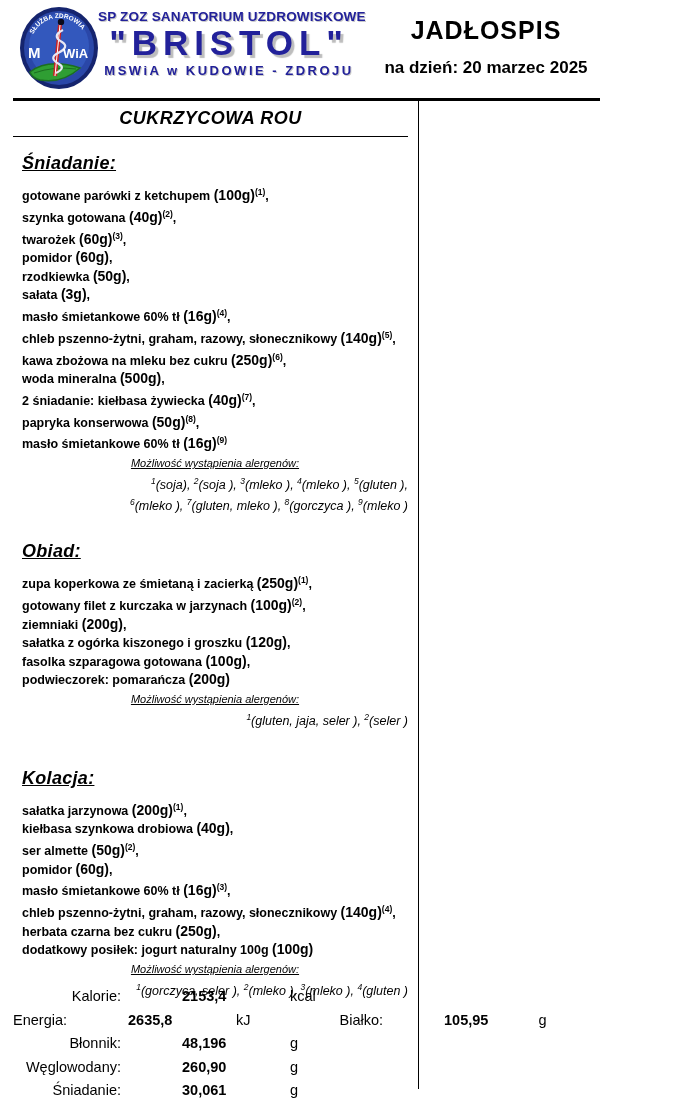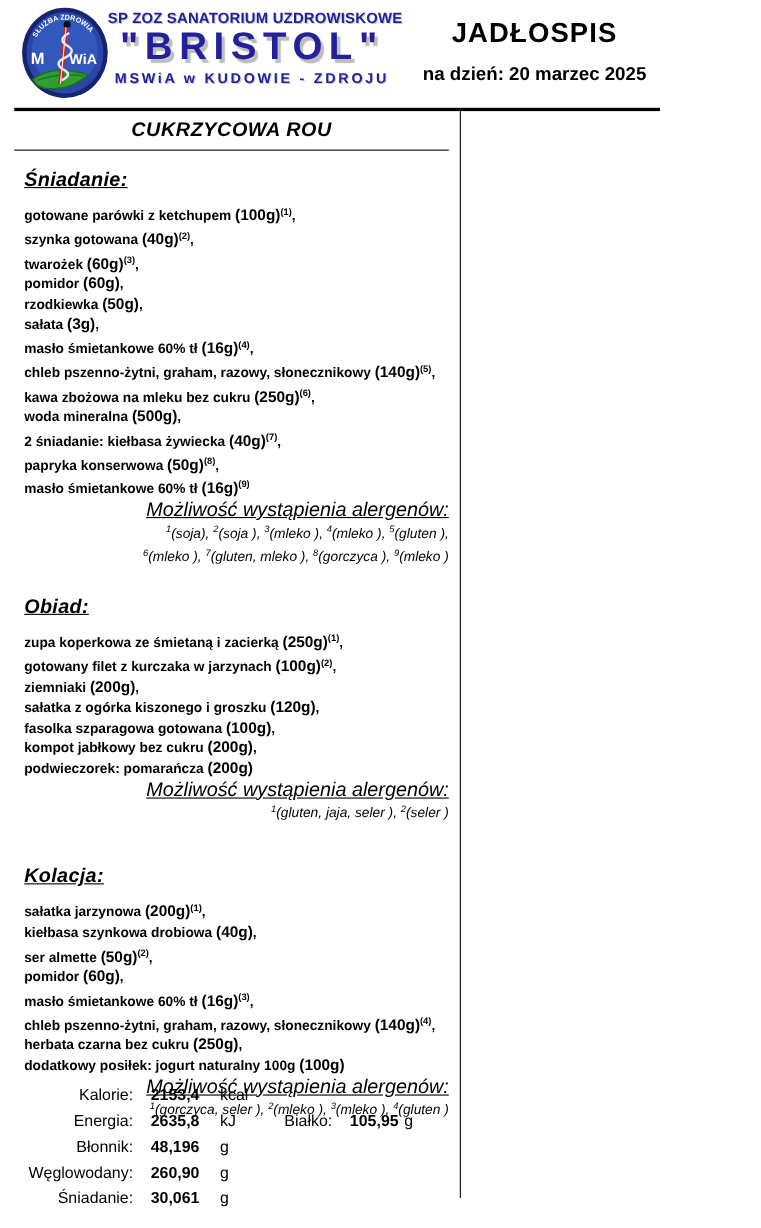--- a/index.html
+++ b/index.html
@@ -33,29 +33,29 @@
   .inner{padding-left:9px;}
 
   .menu-section{margin-top:16px;}
   .menu-section:nth-of-type(2){margin-top:26px;}
   .menu-section:nth-of-type(3){margin-top:38px;}
   .sec-heading{font-size:18px;font-weight:bold;font-style:italic;text-decoration:underline;
                margin:0 0 10px 0;letter-spacing:.3px;}
   .item{font-size:12.5px;font-weight:bold;line-height:17.6px;}
   .por{font-size:14px;}
   sup.fn{font-size:8.5px;font-weight:bold;}
-  .allergen-heading{font-size:18px;font-style:italic;text-decoration:underline;
-                    text-align:right;line-height:17.6px;margin-top:1px;}
+  .allergen-heading{font-size:11px;font-style:italic;text-decoration:underline;
+                    text-align:center;line-height:17.6px;margin-top:1px;}
   .allergen-lines{font-size:12.5px;font-style:italic;text-align:right;line-height:17px;
                   margin-left:auto;max-width:302px;}
   .allergen-lines sup{font-size:8.5px;}
 
   
   .nutrition{position:absolute;left:13px;top:988px;width:400px;}
-  .nut-row{display:flex;align-items:baseline;height:23.6px;font-size:14.5px;}
+  .nut-row{display:flex;align-items:baseline;height:23.6px;font-size:14.5px;gap:45px;}
   .nut-label{width:108px;text-align:right;white-space:nowrap;}
   .nut-value{font-weight:bold;margin-left:16px;min-width:60px;}
   .nut-unit{margin-left:3px;}
   .nut-label2{margin-left:44px;white-space:nowrap;}
   .nut-value2{font-weight:bold;margin-left:16px;}
   .nut-unit2{margin-left:5px;}
 </style>
 </head>
 <body>
 
@@ -121,21 +121,20 @@
           <div class="allergen-heading">Możliwość wystąpienia alergenów:</div>
           <div class="allergen-lines"><sup>1</sup>(soja), <sup>2</sup>(soja ), <sup>3</sup>(mleko ), <sup>4</sup>(mleko ), <sup>5</sup>(gluten ), <sup>6</sup>(mleko ), <sup>7</sup>(gluten, mleko ), <sup>8</sup>(gorczyca ), <sup>9</sup>(mleko )</div>
         </section>
         <section class="menu-section">
           <h2 class="sec-heading">Obiad:</h2>
           <div class="item"><span class="nm">zupa koperkowa ze śmietaną i zacierką </span><span class="por">(250g)</span><sup class="fn">(1)</sup><span class="nm">,</span></div>
           <div class="item"><span class="nm">gotowany filet z kurczaka w jarzynach </span><span class="por">(100g)</span><sup class="fn">(2)</sup><span class="nm">,</span></div>
           <div class="item"><span class="nm">ziemniaki </span><span class="por">(200g)</span><span class="nm">,</span></div>
           <div class="item"><span class="nm">sałatka z ogórka kiszonego i groszku </span><span class="por">(120g)</span><span class="nm">,</span></div>
           <div class="item"><span class="nm">fasolka szparagowa gotowana </span><span class="por">(100g)</span><span class="nm">,</span></div>
-          <div class="item"><span class="nm">kompot jabłkowy bez cukru </span><span class="por">(200g)</span><span class="nm">,</span></div>
           <div class="item"><span class="nm">podwieczorek: pomarańcza </span><span class="por">(200g)</span></div>
           <div class="allergen-heading">Możliwość wystąpienia alergenów:</div>
           <div class="allergen-lines"><sup>1</sup>(gluten, jaja, seler ), <sup>2</sup>(seler )</div>
         </section>
         <section class="menu-section">
           <h2 class="sec-heading">Kolacja:</h2>
           <div class="item"><span class="nm">sałatka jarzynowa </span><span class="por">(200g)</span><sup class="fn">(1)</sup><span class="nm">,</span></div>
           <div class="item"><span class="nm">kiełbasa szynkowa drobiowa </span><span class="por">(40g)</span><span class="nm">,</span></div>
           <div class="item"><span class="nm">ser almette </span><span class="por">(50g)</span><sup class="fn">(2)</sup><span class="nm">,</span></div>
           <div class="item"><span class="nm">pomidor </span><span class="por">(60g)</span><span class="nm">,</span></div>

